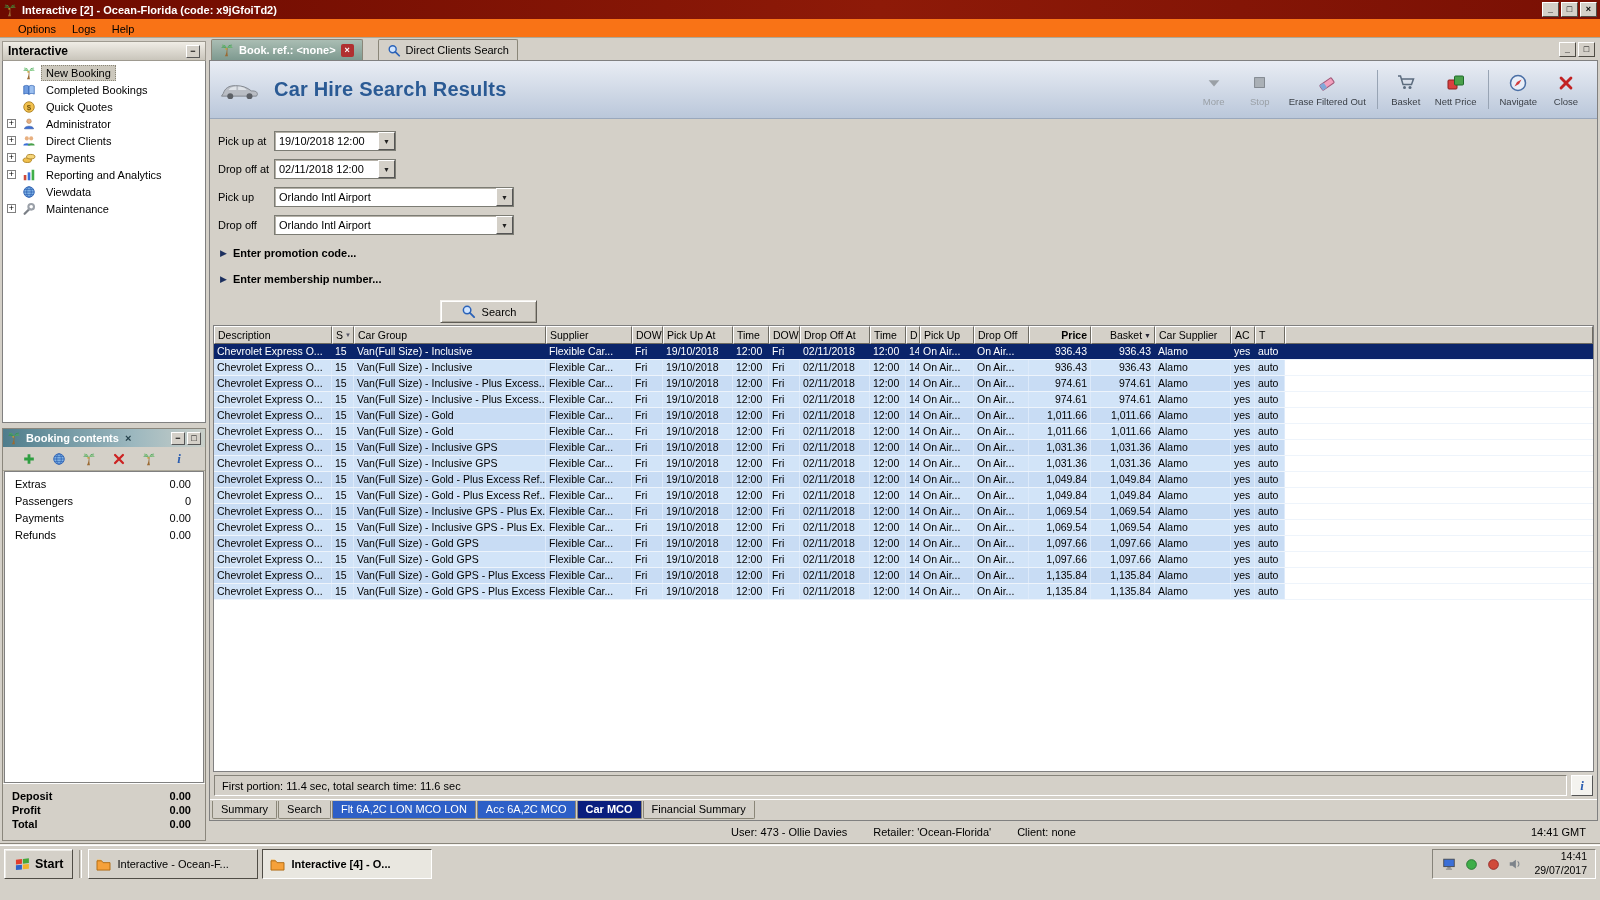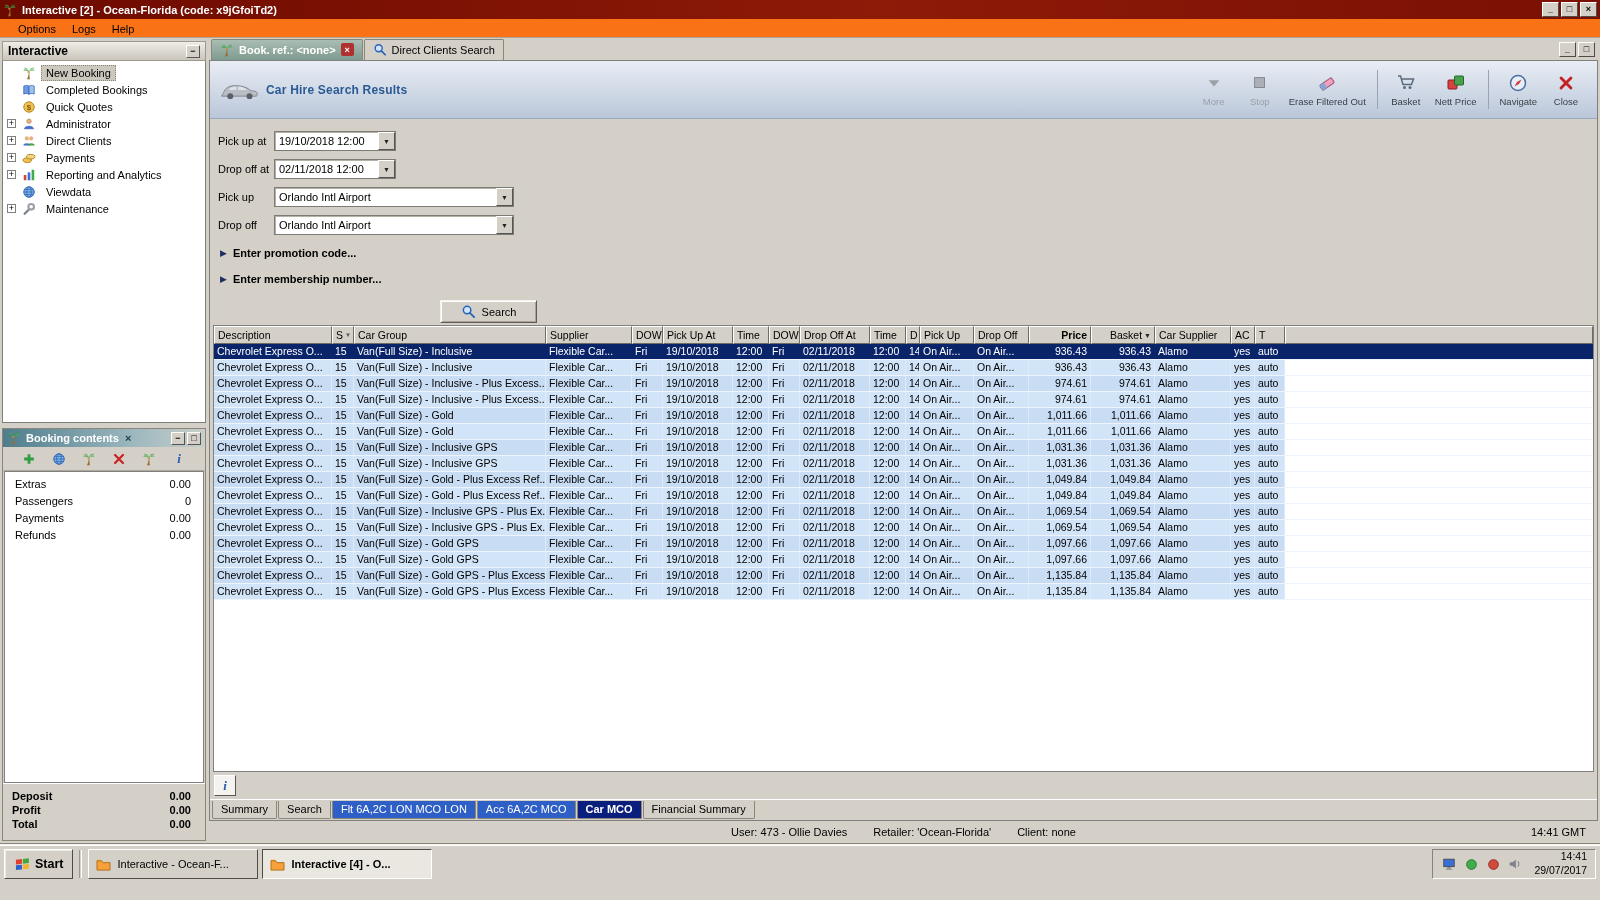--- a/index.html
+++ b/index.html
@@ -37,31 +37,31 @@
 .bp-ctl{margin-left:auto;display:flex;gap:2px}
 .bp-ctl .ph-btn{margin-left:0;color:#000}
 .bp-toolbar{height:24px;flex:0 0 auto;display:flex;align-items:center;justify-content:center;gap:12px;border-bottom:1px solid #aca899}
 .bp-tool{width:18px;height:18px;display:flex;align-items:center;justify-content:center}
 .bp-list{flex:1;background:#fff;border:1px solid #808080;margin:0 1px;padding-top:5px;overflow:hidden}
 .bp-row{display:flex;justify-content:space-between;padding:1px 12px 1px 10px;height:17px}
 .bp-totals{flex:0 0 auto;padding:6px 2px 8px;border-top:1px solid #fff}
 .bp-trow{display:flex;justify-content:space-between;padding:0 12px 0 7px;font-weight:bold;height:14px}
 
 .main-col{flex:1;display:flex;flex-direction:column;overflow:hidden;padding:0 2px 0 1px}
-.tabbar{height:22px;flex:0 0 auto;display:flex;align-items:center;gap:1px;position:relative;padding-left:2px}
+.tabbar{height:22px;flex:0 0 auto;display:flex;align-items:flex-end;gap:15px;position:relative;padding-left:2px}
 .dtab{height:21px;display:flex;align-items:center;gap:5px;padding:0 8px;background:#d4d0c8;border:1px solid #8a8678;border-bottom:none;border-radius:2px 2px 0 0;white-space:nowrap}
 .dtab.active{background:linear-gradient(#aabdb3,#7e9a90);color:#fff;font-weight:bold}
 .dt-ico{width:14px;height:14px;display:flex;align-items:center}
 .dt-x{color:#fff;background:#b03030;width:13px;height:13px;font-size:9px;display:flex;align-items:center;justify-content:center;border-radius:2px;font-weight:bold}
 .mdi-ctl{position:absolute;right:3px;top:4px;display:flex;gap:2px}
 .main-panel{flex:1;border:1px solid #808080;background:#d4d0c8;display:flex;flex-direction:column;overflow:hidden}
 
 .mp-header{height:58px;flex:0 0 auto;display:flex;align-items:center;padding:0 8px;background:linear-gradient(#e9edf4,#bac7da);border-bottom:1px solid #9aa8bc}
 .mp-car{width:48px;height:30px;display:flex;align-items:center}
-.mp-title{font-size:12px;font-weight:bold;color:#2a5a94;letter-spacing:.2px}
+.mp-title{font-size:20px;font-weight:bold;color:#2a5a94;margin-left:8px;letter-spacing:.2px}
 .mp-tools{margin-left:auto;display:flex;align-items:center;height:100%}
 .tool{min-width:46px;padding:4px 6px;display:flex;flex-direction:column;align-items:center;justify-content:center;gap:3px;font-size:9.5px;color:#3a3f46;white-space:nowrap}
 .tool.disabled{color:#9aa0a6}
 .tool-ico{height:20px;display:flex;align-items:center}
 .tool-sep{width:1px;align-self:stretch;margin:9px 5px;background:#98a4b4}
 
 .mp-form{padding:12px 0 0 8px;flex:0 0 auto}
 .frow{display:flex;align-items:center;margin-bottom:8px}
 .flabel{width:56px;flex:0 0 auto}
 .combo{display:flex;align-items:stretch;height:20px;border:1px solid #7c7c74;background:#fff;box-shadow:inset 1px 1px 0 #b5b1a8}
@@ -949,20 +949,23 @@
                 <div class="td" style="width: 64px; text-align: right;">1,135.84</div>
                 <div class="td" style="width: 76px;">Alamo</div>
                 <div class="td" style="width: 24px;">yes</div>
                 <div class="td" style="width: 30px;">auto</div>
                 <div class="td fill"></div>
               </div>
             </div>
         </div>
 
         <div class="mp-status">
+          <div class="status-field">
+            <span>First portion: 11.4 sec, total search time: 11.6 sec</span>
+          </div>
           <div class="info-btn">
             <span class="info-i">i</span>
           </div>
         </div>
 
         <div class="mp-tabs">
 
             <span class="btab">Summary</span>
 
             <span class="btab">Search</span>

